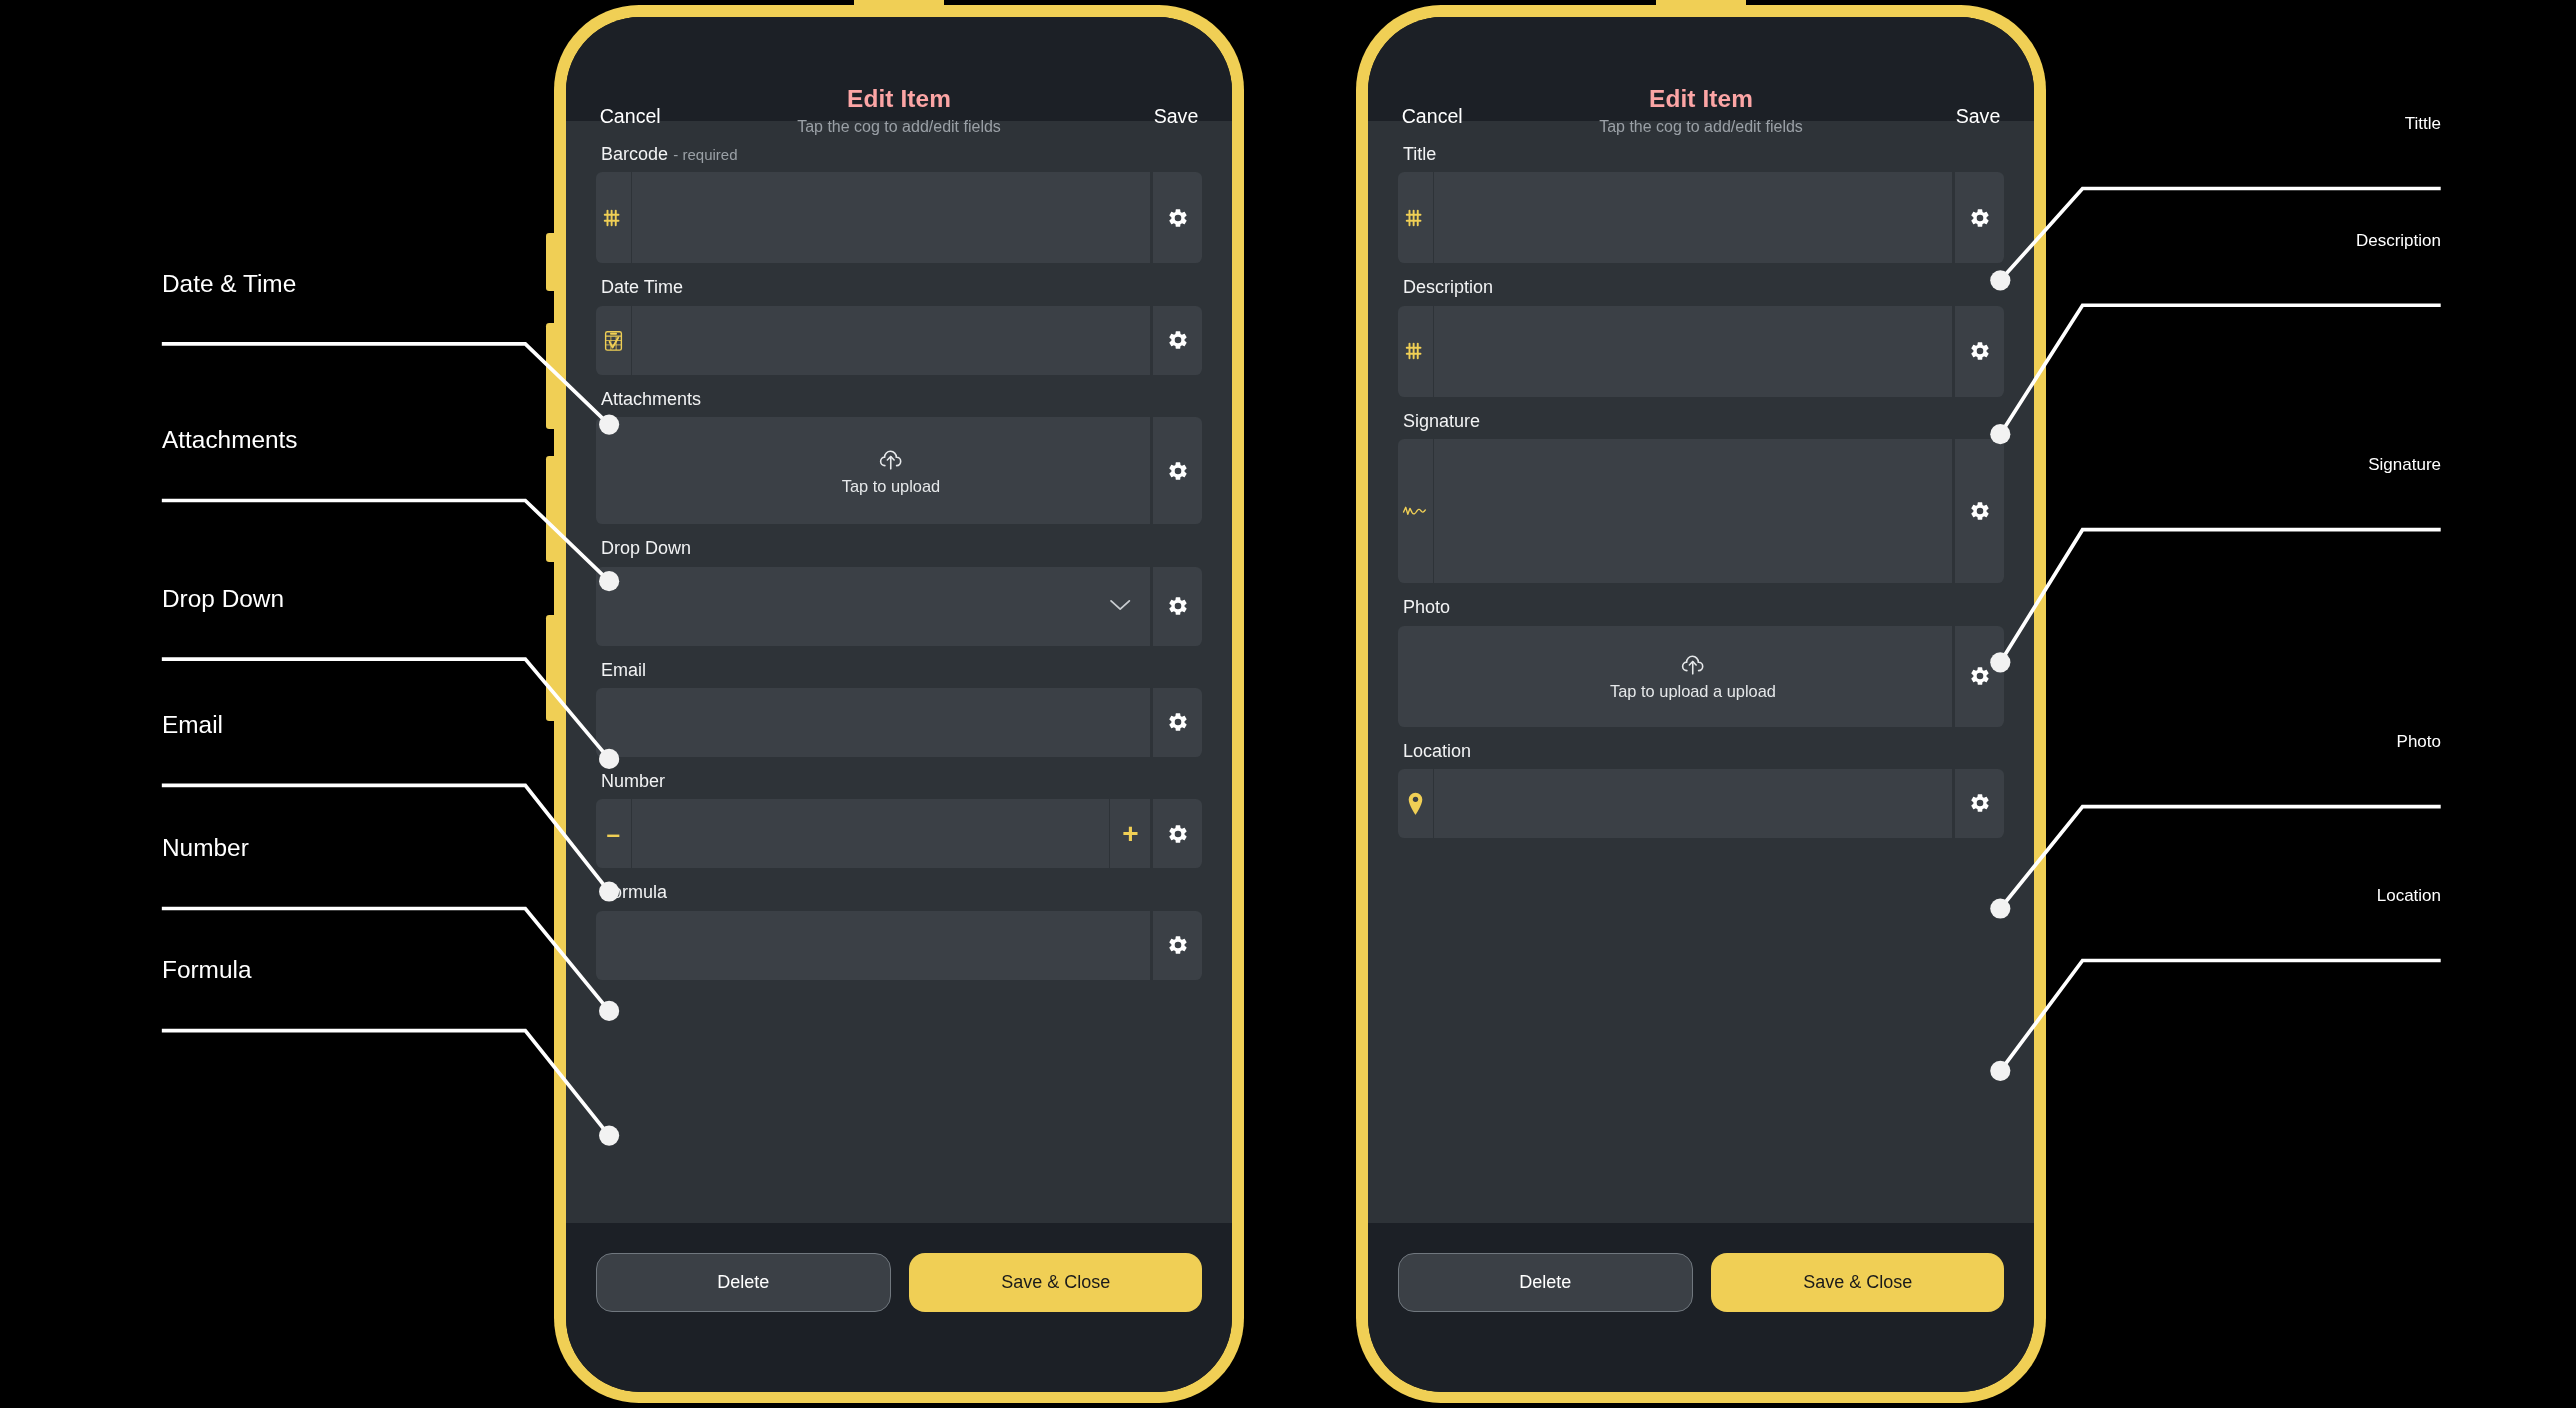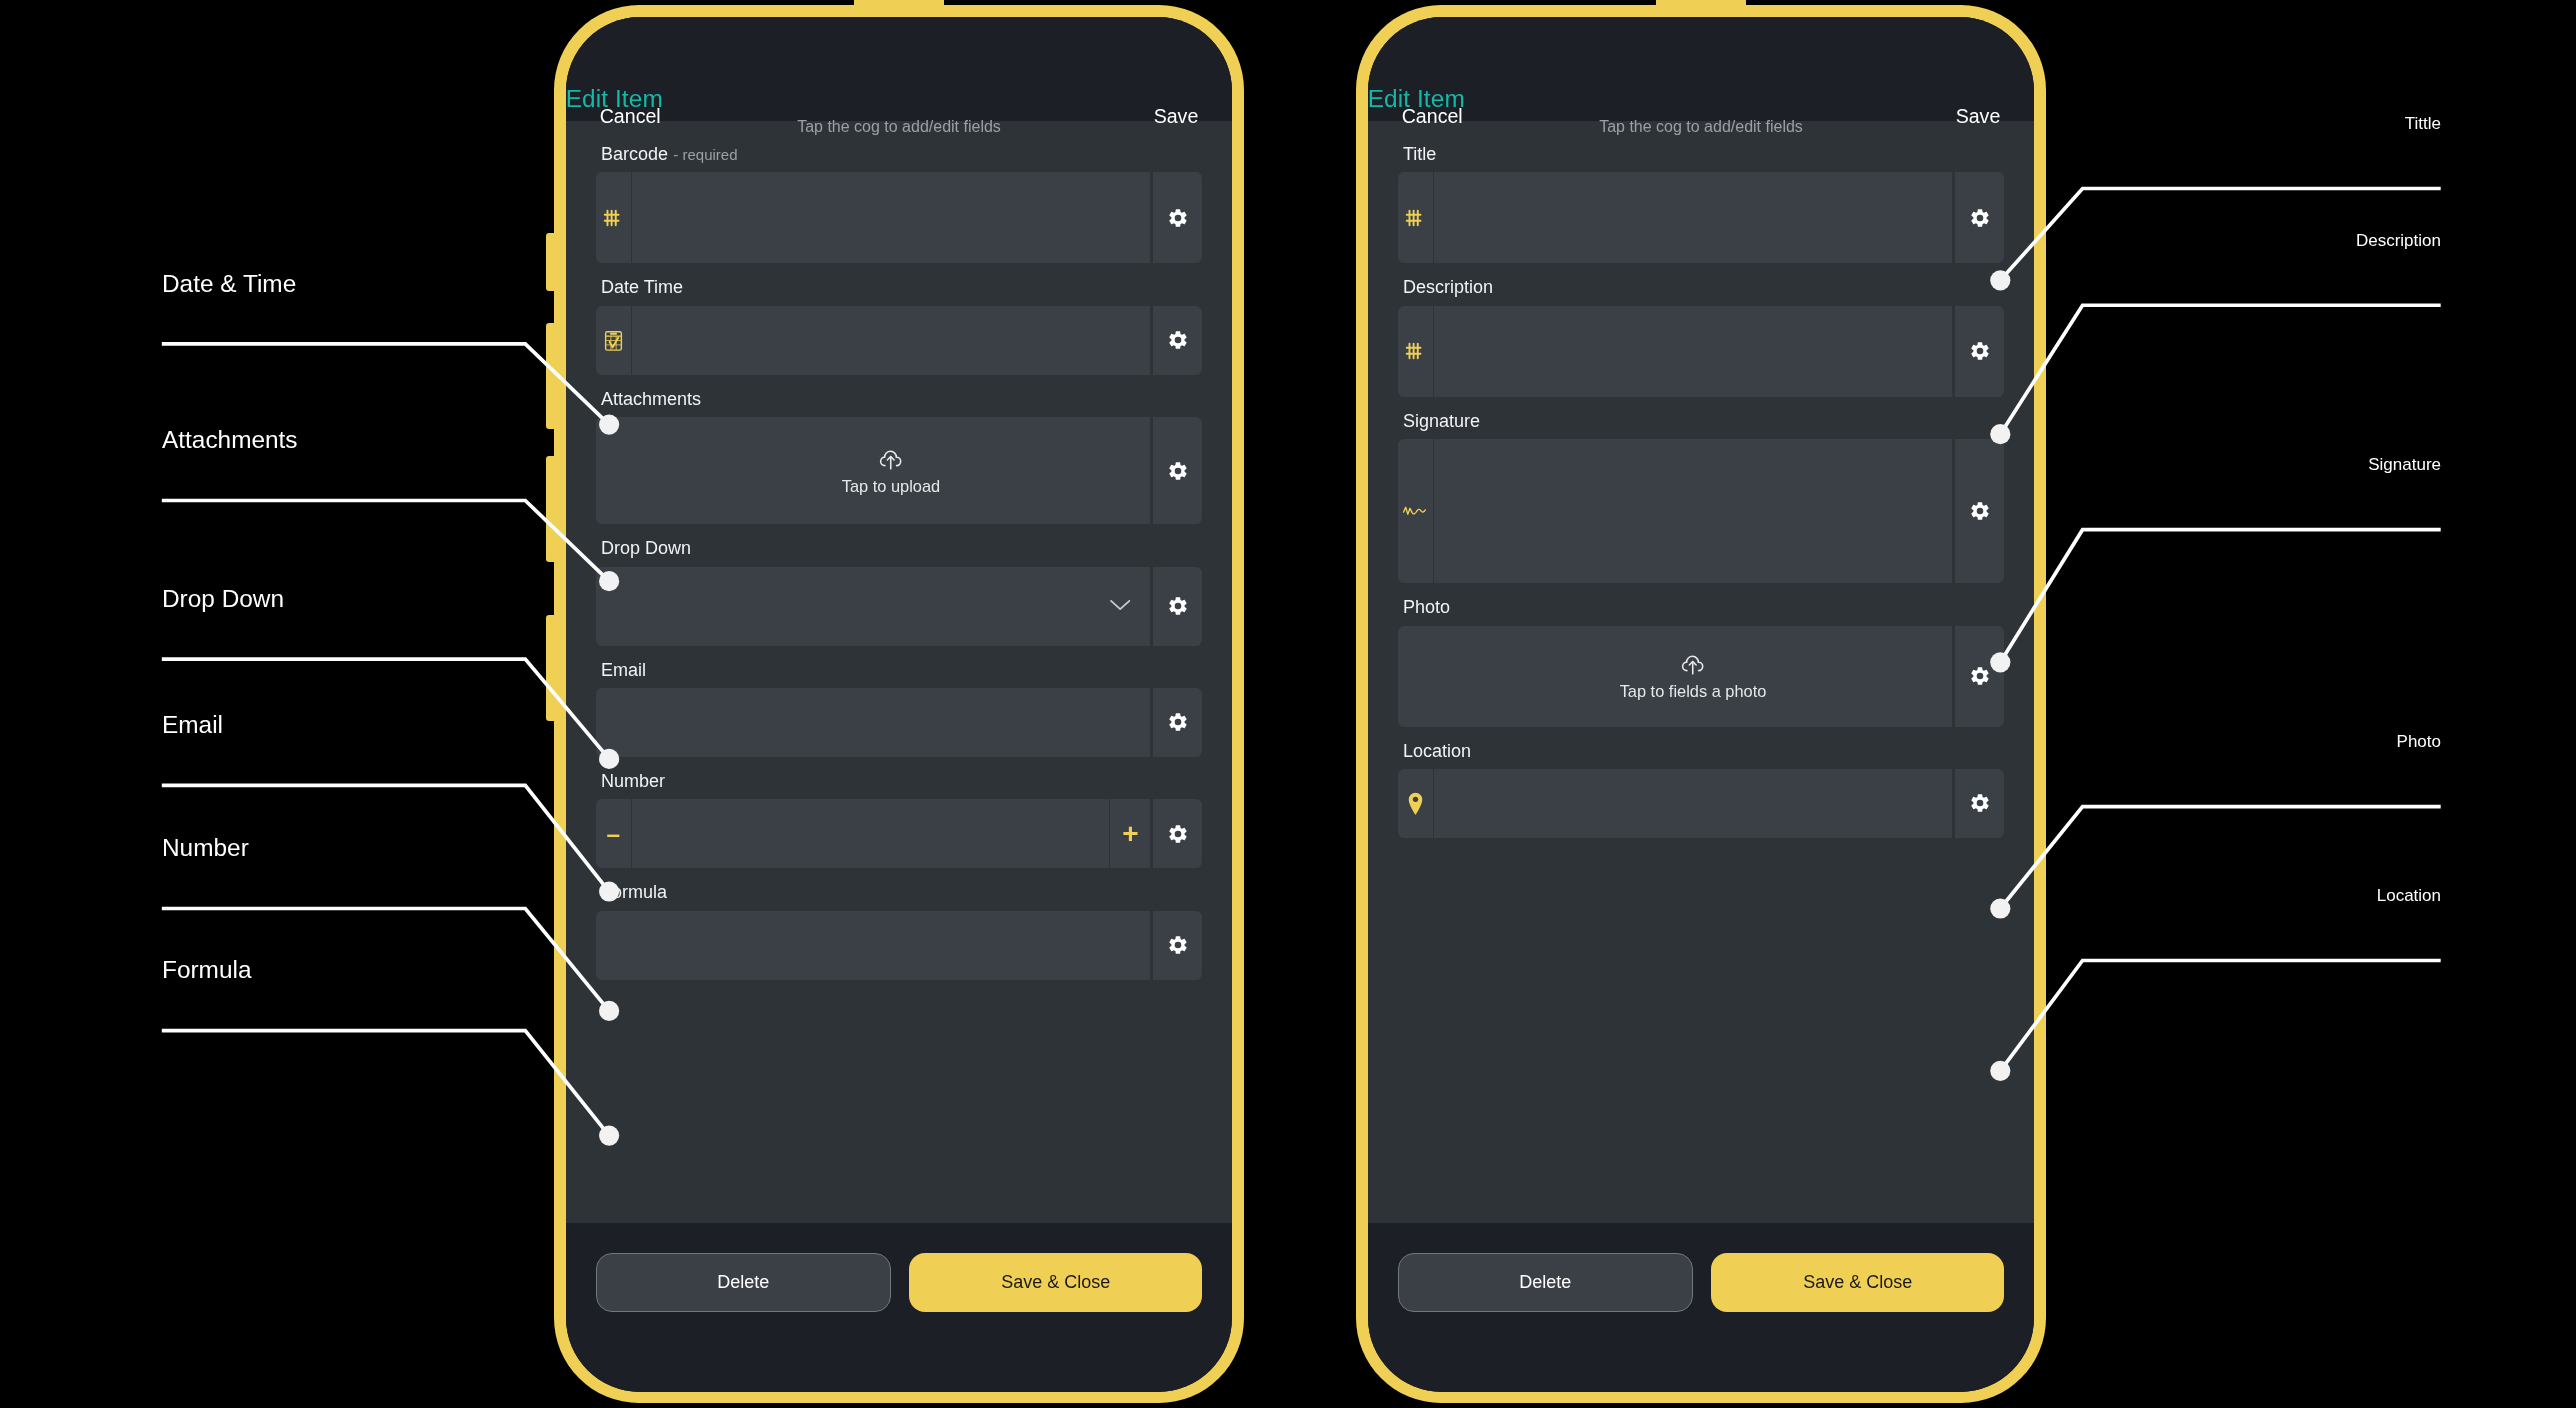--- a/index.html
+++ b/index.html
@@ -47,21 +47,21 @@
   }
 
   
   .hdr{
     position:relative;flex:0 0 auto;
     height:104px;
     background:#1c2026;
   }
   .hdr-title{
     position:absolute;left:0;right:0;top:68px;
-    text-align:left;color:#14b8a6;font-size:24.4px;letter-spacing:0.1px;
+    text-align:center;color:#fca5a5;font-size:24.4px;letter-spacing:0.1px;font-weight:bold;
   }
   .hdr-sub{
     position:absolute;left:0;right:0;top:101px;
     text-align:center;color:#9aa0a6;font-size:16px;
   }
   .hdr-cancel{
     position:absolute;left:34px;top:88px;color:#ffffff;font-size:19.6px;
   }
   .hdr-save{
     position:absolute;right:34px;top:88px;color:#ffffff;font-size:19.6px;
@@ -400,21 +400,21 @@
             <span>Photo</span>
           </div>
           <div class="frow" style="height:101px">
             <div class="fcell-main">
               <div class="upload">
                 <svg width="25.5" height="25.5" viewBox="0 0 24 24">
                     <path d="M6.5 18.5a4 4 0 0 1-.3-7.99A5.5 5.5 0 0 1 17.3 10.6a3.9 3.9 0 0 1 .2 7.9" fill="none" stroke="#e6e8ea" stroke-width="1.5" stroke-linecap="round"></path>
                     <line x1="12" y1="21.5" x2="12" y2="10" stroke="#e6e8ea" stroke-width="1.5" stroke-linecap="round"></line>
                     <polyline points="8.8,13.2 12,9.9 15.2,13.2" fill="none" stroke="#e6e8ea" stroke-width="1.5" stroke-linecap="round" stroke-linejoin="round"></polyline>
                   </svg>
-                <span>Tap to fields a photo</span>
+                <span>Tap to upload a upload</span>
               </div>
             </div>
             <div class="fcell-cog">
               <svg width="22" height="22" viewBox="0 0 24 24">
                   <path fill="#ffffff" d="M19.14 12.94a7.07 7.07 0 0 0 0-1.88l2.03-1.58a.5.5 0 0 0 .12-.64l-1.92-3.32a.5.5 0 0 0-.6-.22l-2.39.96a7.2 7.2 0 0 0-1.63-.94l-.36-2.54a.5.5 0 0 0-.5-.42h-3.84a.5.5 0 0 0-.5.42l-.36 2.54c-.59.24-1.13.56-1.63.94l-2.39-.96a.5.5 0 0 0-.6.22L2.65 8.84a.5.5 0 0 0 .12.64l2.03 1.58a7.07 7.07 0 0 0 0 1.88l-2.03 1.58a.5.5 0 0 0-.12.64l1.92 3.32c.13.22.39.3.6.22l2.39-.96c.5.38 1.04.7 1.63.94l.36 2.54c.04.24.25.42.5.42h3.84c.25 0 .46-.18.5-.42l.36-2.54c.59-.24 1.13-.56 1.63-.94l2.39.96c.21.08.47 0 .6-.22l1.92-3.32a.5.5 0 0 0-.12-.64l-2.03-1.58ZM12 15.6A3.6 3.6 0 1 1 12 8.4a3.6 3.6 0 0 1 0 7.2Z"></path>
                 </svg>
             </div>
           </div>
         </div>
 

